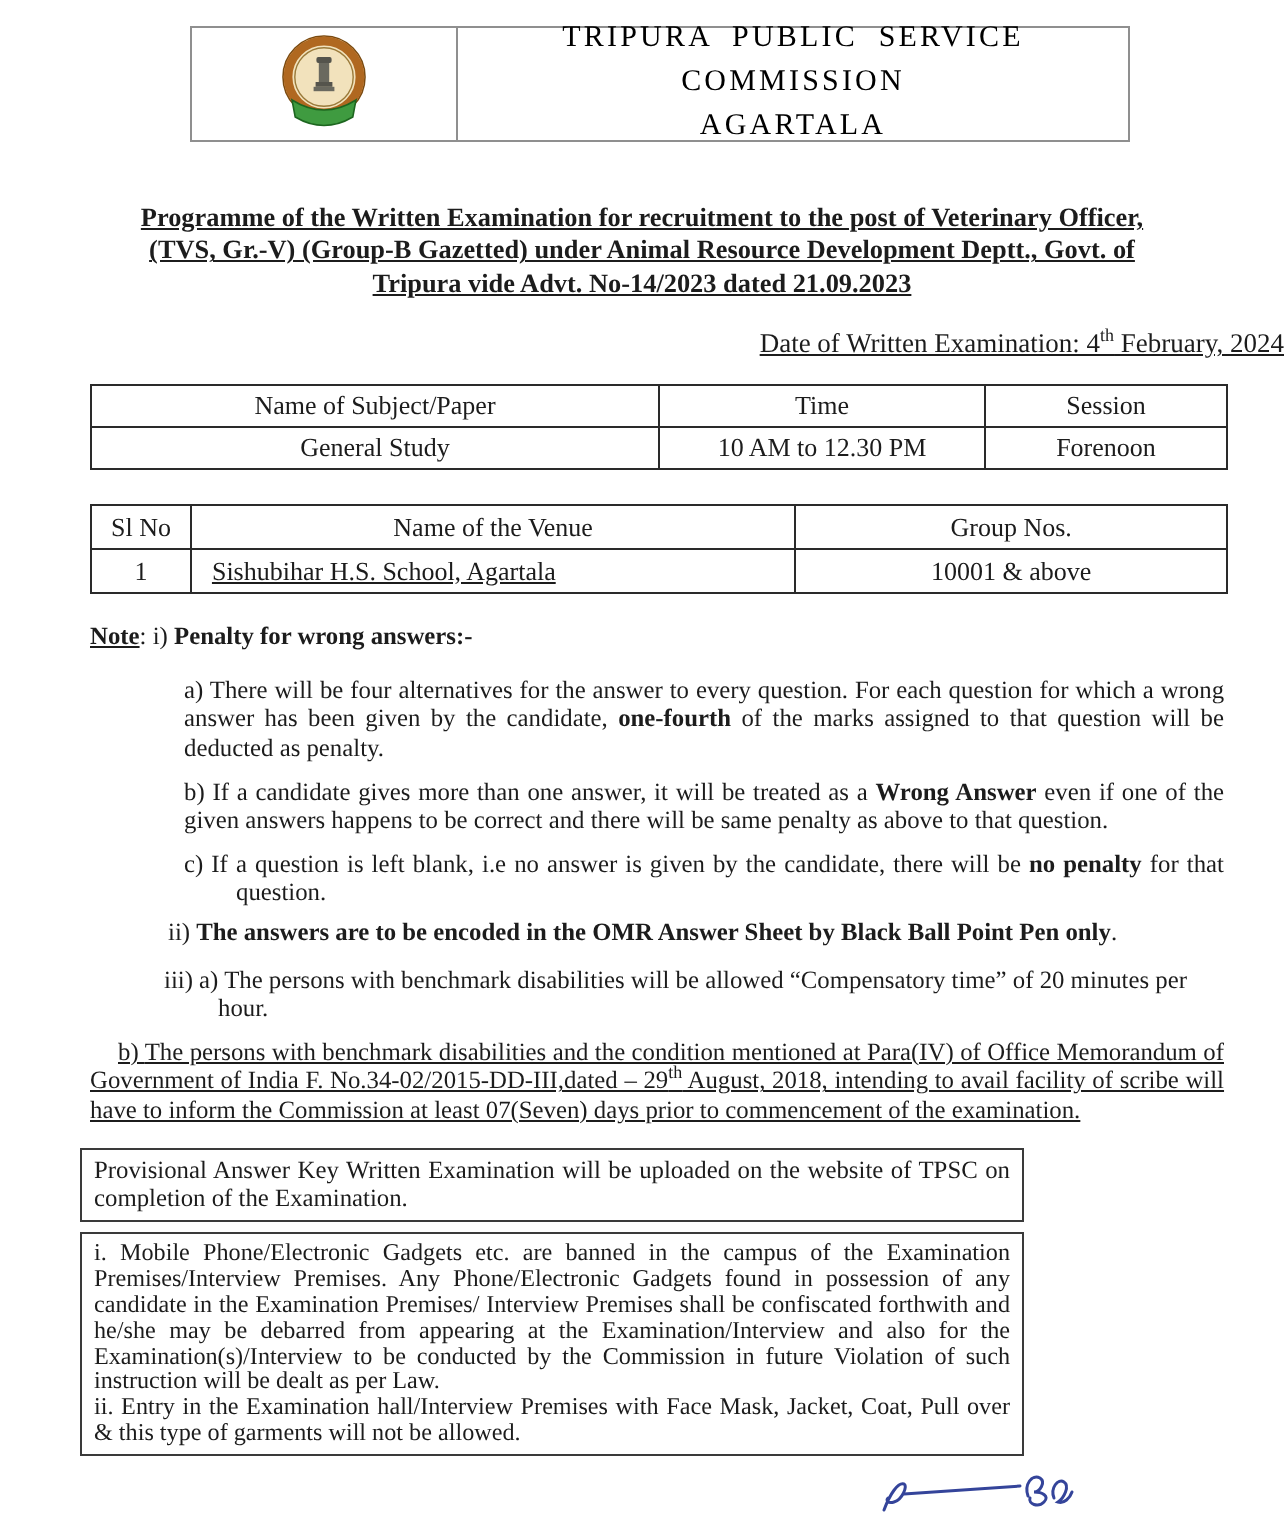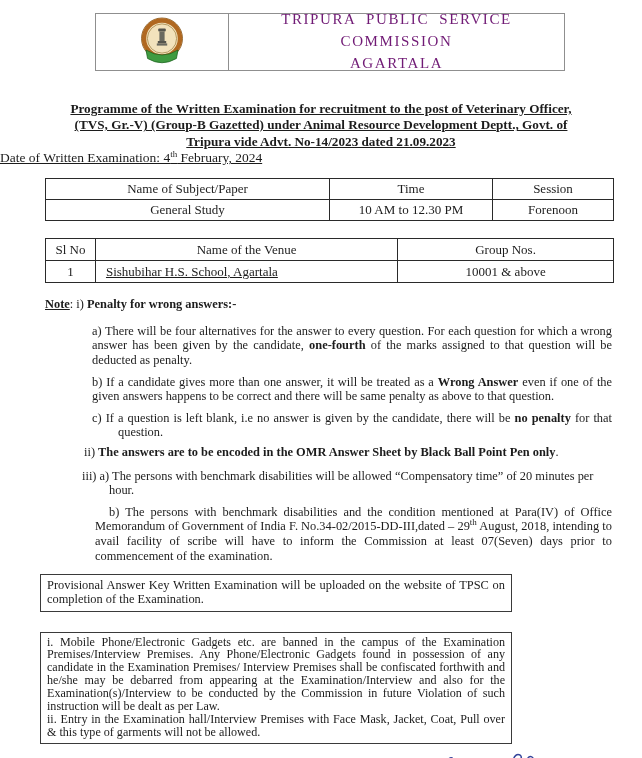--- a/index.html
+++ b/index.html
@@ -34,34 +34,35 @@
     flex: 1;
     display: flex;
     flex-direction: column;
     align-items: center;
     justify-content: center;
     text-align: center;
     font-size: 15px;
     letter-spacing: 1.6px;
     word-spacing: 5px;
     line-height: 1.45;
-    color: #701a75;
+    color: #000000;
   }
 
   
   .doc-title {
     margin: 30px 58px 0 58px;
     text-align: center;
     font-weight: bold;
     font-size: 13.2px;
     line-height: 16.4px;
   }
   .doc-title div { text-decoration: underline; }
   .exam-date {
-    text-align: left;
+    margin-top: 14px;
+    text-align: right;
     font-size: 13.5px;
   }
   .exam-date .dateline { text-decoration: underline; }
   sup { font-size: 9px; vertical-align: super; line-height: 0; }
 
   
   table.doc-table {
     border-collapse: collapse;
     table-layout: fixed;
     margin-left: 45px;
@@ -86,32 +87,32 @@
     margin: 14px 30px 0 45px;
     font-size: 12.4px;
     line-height: 14.6px;
   }
   .notes .u { text-decoration: underline; }
   .note-head { margin-bottom: 12px; }
   .note-item { margin-left: 47px; margin-top: 5px; text-align: justify; }
   .note-item.hang { padding-left: 26px; text-indent: -26px; }
   .note-ii { margin-left: 39px; margin-top: 5px; }
   .note-iii-a { margin-left: 37px; margin-top: 9px; padding-left: 27px; text-indent: -27px; text-align: left; }
-  .note-iii-b { margin-left: 50px; margin-top: 7px; text-indent: 14px; text-align: justify; }
+  .note-iii-b { margin-top: 7px; text-indent: 14px; text-align: justify; text-decoration: underline; }
 
   
   .notice-box {
     margin: 11px 34px 0 40px;
     width: 472px;
     border: 1.2px solid #3a3a3a;
     padding: 3px 6px 4px 6px;
     text-align: justify;
   }
   .box-answer-key { font-size: 12.4px; line-height: 14.2px; }
-  .box-gadgets { margin-top: 20px; font-size: 12.1px; line-height: 12.9px; }
+  .box-gadgets { margin-top: 5px; font-size: 12.1px; line-height: 12.9px; }
 
   
   .sign-block {
     margin: 7px 0 0 388px;
     width: 210px;
     text-align: center;
     font-size: 12.6px;
     line-height: 15.5px;
   }
   .sign-ink { display: block; margin: 0 auto -2px auto; }

